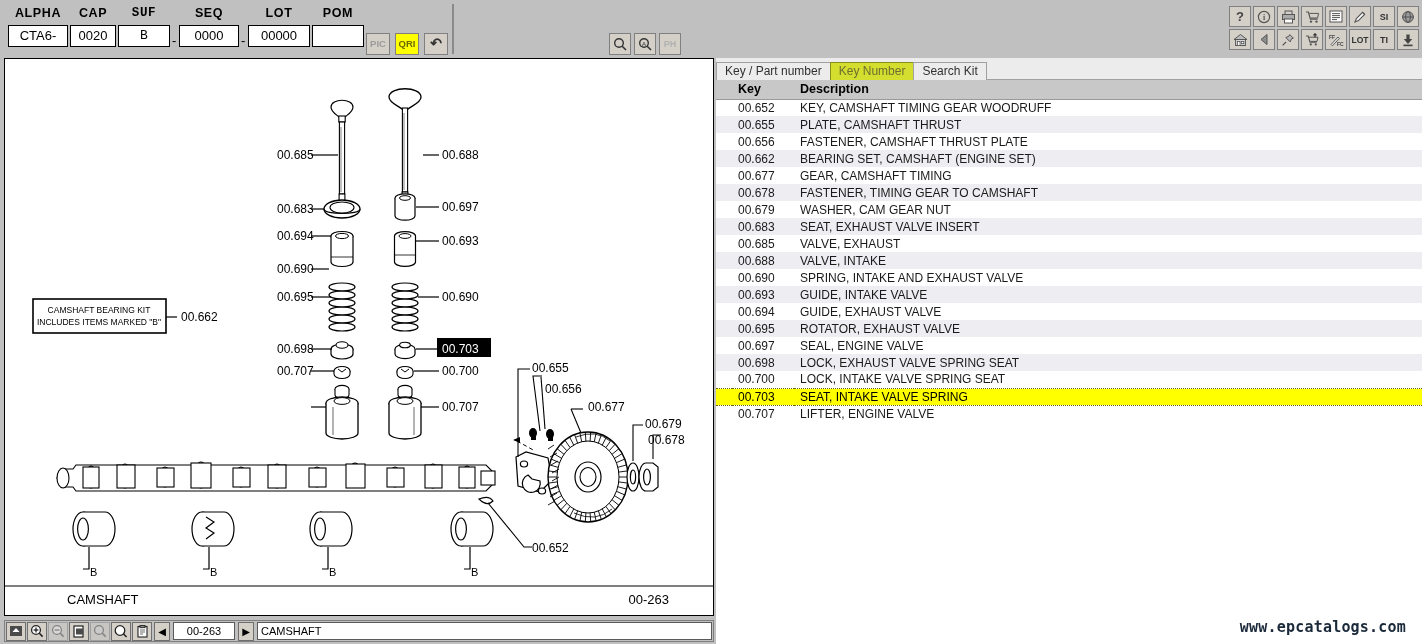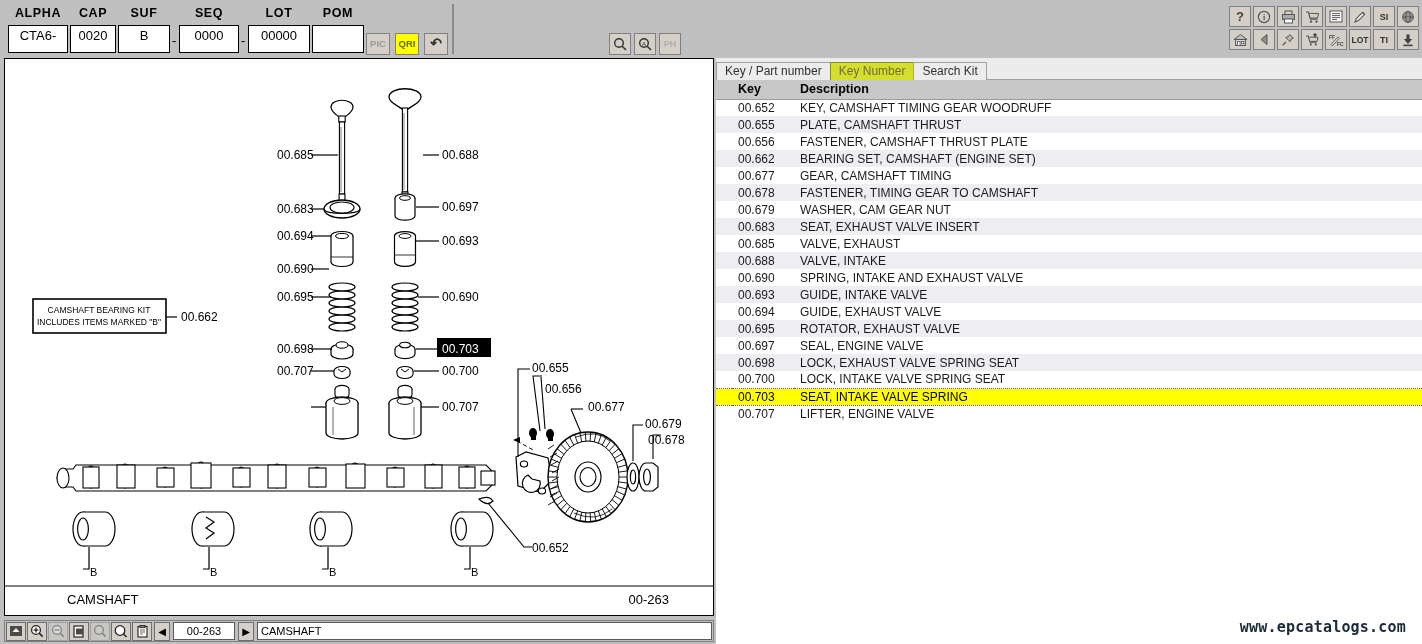--- a/index.html
+++ b/index.html
@@ -19,21 +19,21 @@
     position:absolute; left:0; top:0; width:1422px; height:58px;
     background:#c0c0c0;
   }
   .field-group { position:absolute; top:6px; }
   .field-label {
     font-weight:bold; font-size:12.5px; letter-spacing:.6px;
     text-align:center; height:14px; line-height:14px;
     color:#000;
   }
   .field-box {
-    margin-top:5px; height:28px; background:#fff;
+    margin-top:5px; height:22px; background:#fff;
     border:1px solid #000;
     text-align:center; line-height:20px; font-size:13px;
     color:#000;
   }
   .dash { position:absolute; top:33px; font-size:13px; color:#000; }
 
   .minibtn {
     position:absolute; height:22px; width:24px;
     background:#d4d0c8; border:1px solid #808080;
     font-size:9.5px; font-weight:bold; text-align:center; line-height:20px;
@@ -162,21 +162,21 @@
   <div class="field-group" style="left:8px;width:60px;">
     <div class="field-label">ALPHA</div>
     <div class="field-box">CTA6-</div>
   </div>
 
   <div class="field-group" style="left:70px;width:46px;">
     <div class="field-label">CAP</div>
     <div class="field-box">0020</div>
   </div>
 
-  <div class="field-group" style="left:118px;width:52px;">
+  <div class="field-group" style="left:118px;width:52px;font-family:Liberation Mono, monospace;">
     <div class="field-label">SUF</div>
     <div class="field-box">B</div>
   </div>
   <div class="dash" style="left:172px;">-</div>
 
   <div class="field-group" style="left:179px;width:60px;">
     <div class="field-label">SEQ</div>
     <div class="field-box">0000</div>
   </div>
   <div class="dash" style="left:241px;">-</div>

